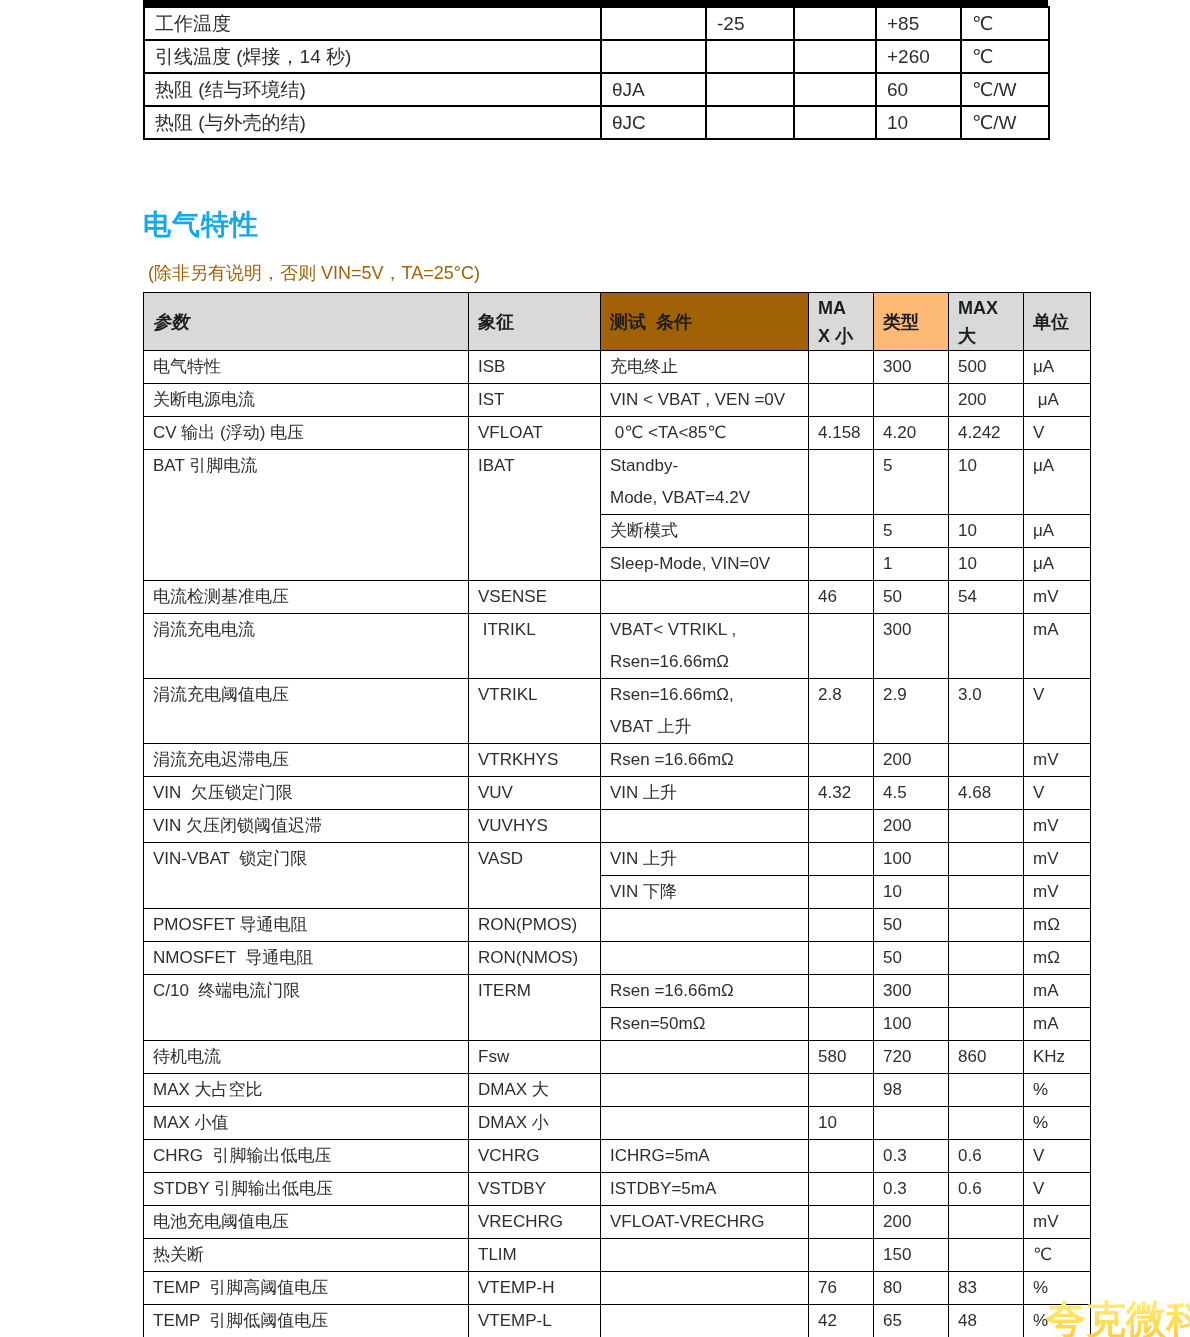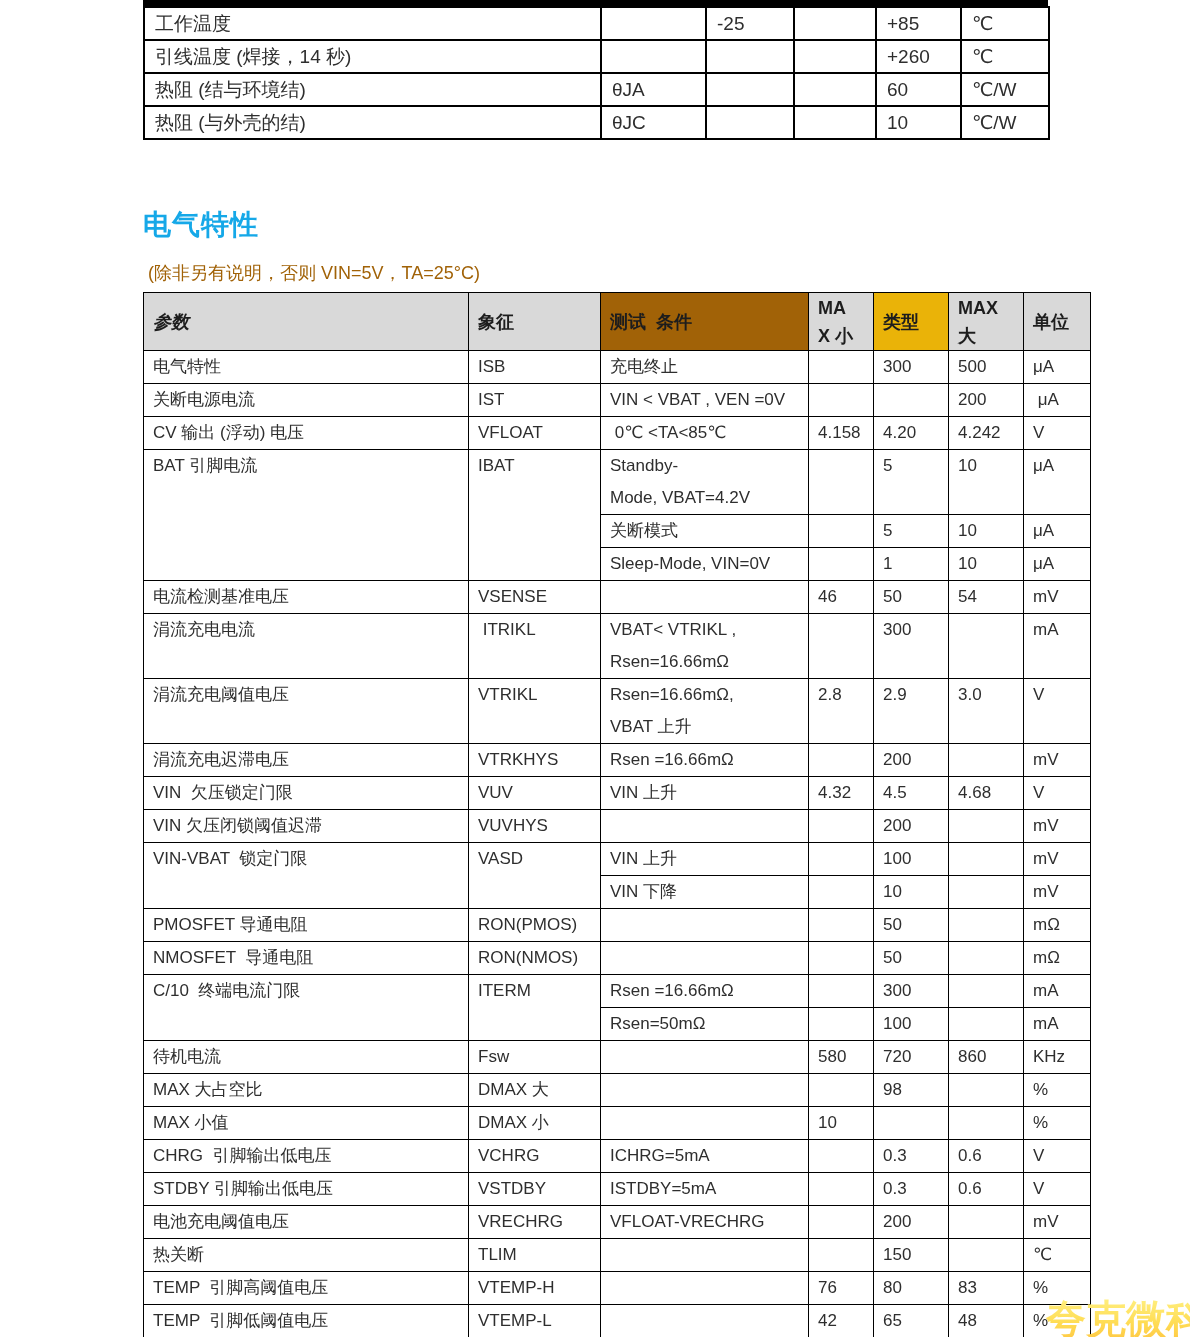--- a/index.html
+++ b/index.html
@@ -117,21 +117,21 @@
         <col style="width:75px">
       <col style="width:67px">
     </colgroup>
     <thead>
       <tr>
         <th style="background: rgb(217, 217, 217); font-style: italic;">参数</th>
         <th style="background: rgb(217, 217, 217);">象征</th>
         <th style="background: #a16207;">测试  条件</th>
         <th style="background: rgb(217, 217, 217);">MA
 X 小</th>
-        <th style="background: #eab308;">类型</th>
+        <th style="background: #fdba74;">类型</th>
         <th style="background: rgb(217, 217, 217);">MAX
 大</th>
         <th style="background: rgb(217, 217, 217);">单位</th>
       </tr>
     </thead>
     <tbody id="elec-tbody">
         <tr>
           <td rowspan="1">电气特性</td>
           <td rowspan="1">ISB</td>
           <td>充电终止</td>

